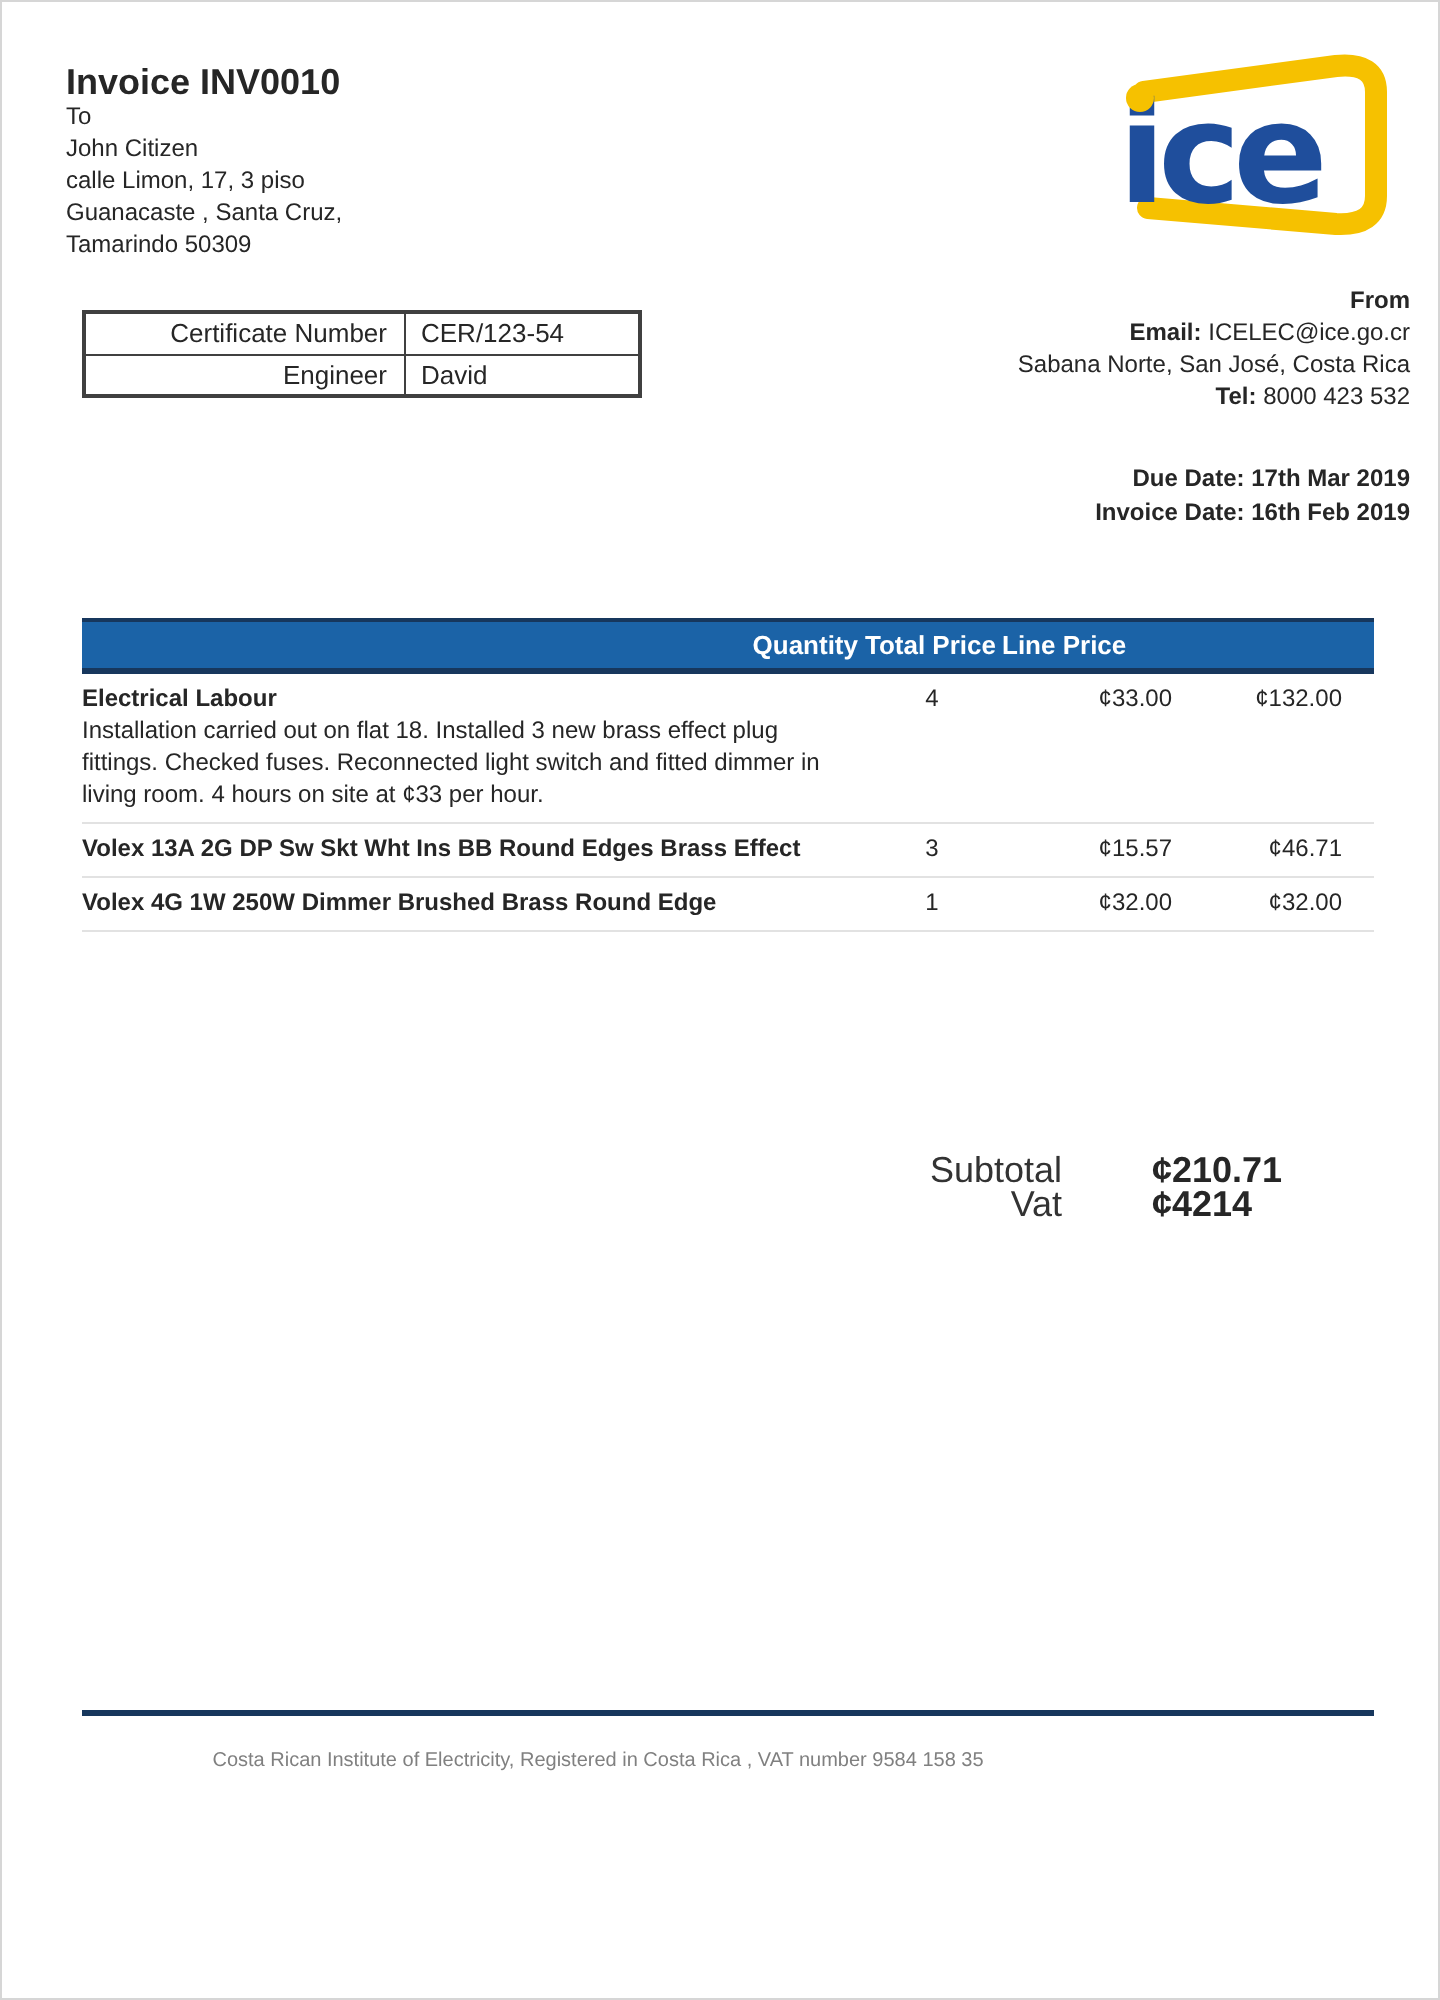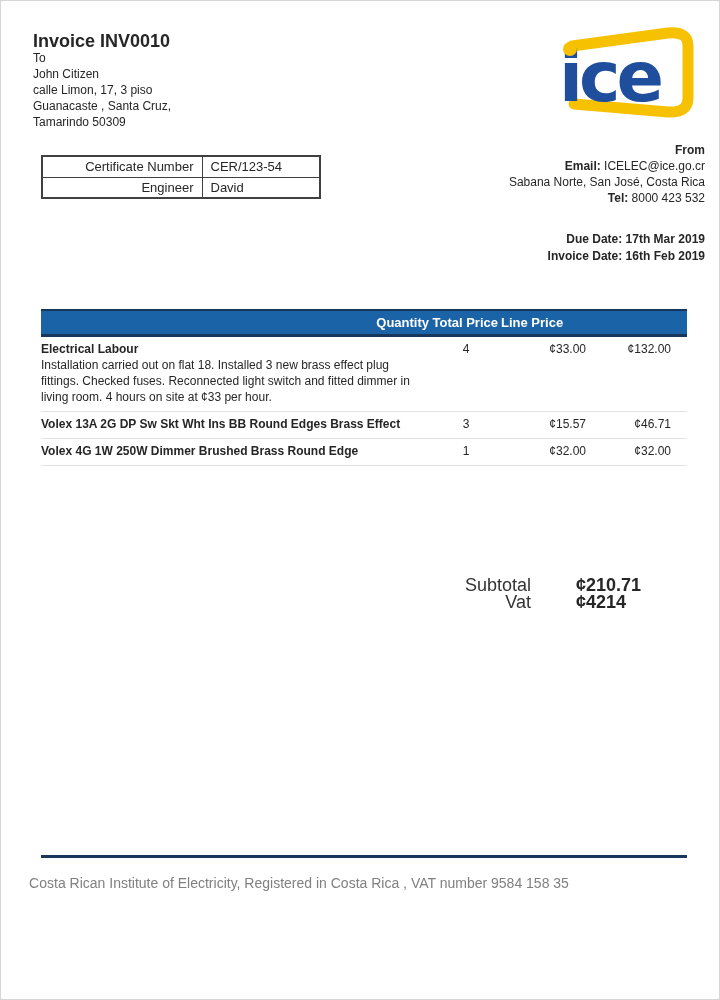--- a/index.html
+++ b/index.html
@@ -104,21 +104,21 @@
 
   
   .footer-rule {
     position: absolute; left: 40px; top: 854px;
     width: 646px; height: 3px;
     background: #17375D;
   }
   .footer-text {
     position: absolute; left: 0; top: 874px; width: 596px;
     text-align: center;
-    font-size: 14px;
+    font-size: 10px;
     color: #808080;
   }
 </style>
 </head>
 <body>
 
 <div class="page">
 
   <div class="billto">
     <div class="title">Invoice INV0010</div>

